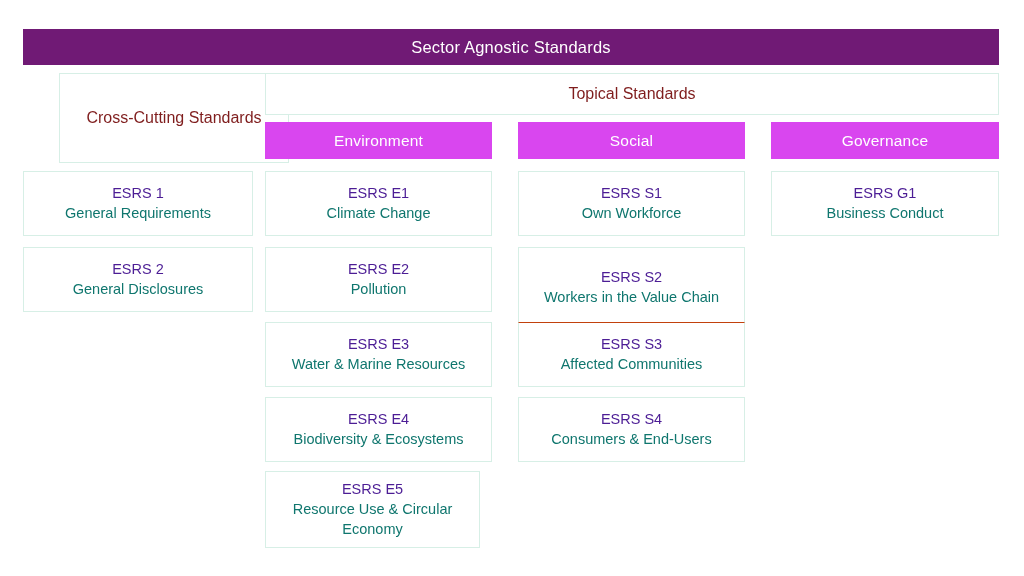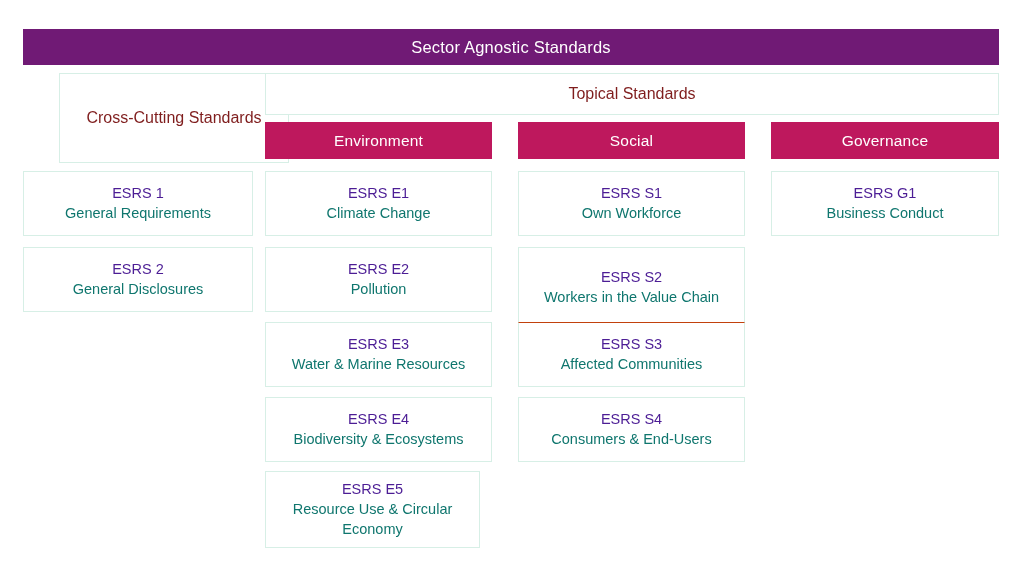--- a/index.html
+++ b/index.html
@@ -37,21 +37,21 @@
   }
   .card .name {
     color: #0f766e; font-size: 14.5px; line-height: 1.35; font-weight: 400;
   }
   .card .plain {
     color: #7f1d1d; font-size: 16px; font-weight: 400;
   }
 
   
   .cat {
-    background: #be185d;
+    background: #d946ef;
     display: flex; align-items: center; justify-content: center;
   }
   .cat span { color: #ffffff; font-size: 15.5px; letter-spacing: .2px; }
 
   
   .joined { border-top: 1px solid #c2410c; text-align: center; }
 </style>
 </head>
 <body>
 

